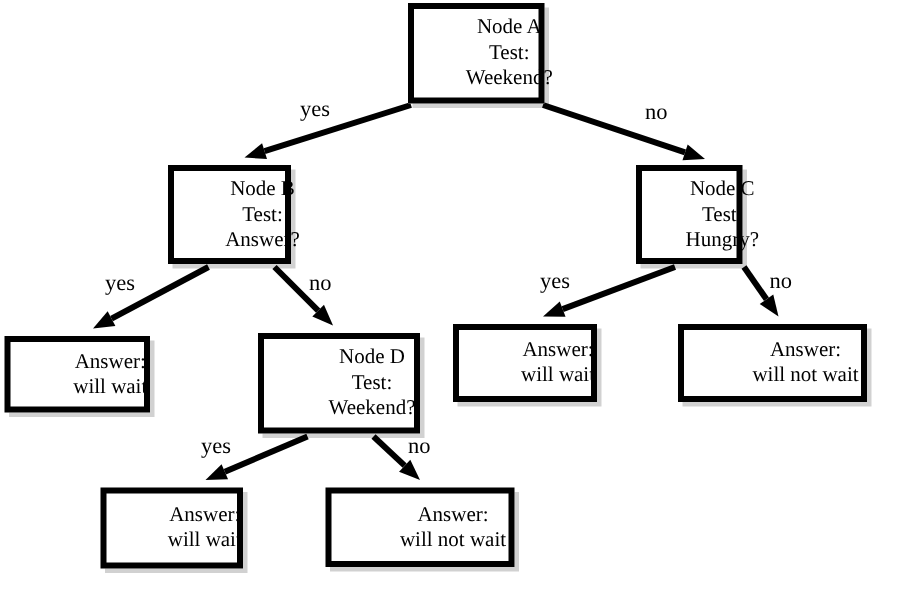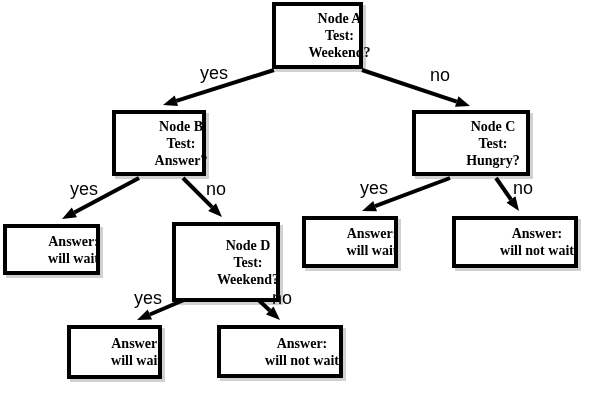--- a/index.html
+++ b/index.html
@@ -28,32 +28,32 @@
     background: #ffffff;
     border: 4px solid #000000;
     display: flex;
     flex-direction: column;
     align-items: center;
     justify-content: center;
     box-shadow: 3px 3px 0 rgba(0,0,0,0.18);
     z-index: 3;
   }
   .node .line {
-    font-weight: bold;
+    font-weight: normal;
     font-size: 14px;
     line-height: 17px;
     color: #000000;
     white-space: nowrap;
     text-align: center;
     margin-left: 44px;
   }
   .edge-label {
     position: absolute;
-    font-family: Liberation Sans, sans-serif;
-    font-size: 18px;
+    font-family: Liberation Serif, serif;
+    font-size: 15px;
     line-height: 13px;
     color: #000000;
     white-space: nowrap;
     z-index: 4;
   }
 </style>
 </head>
 <body>
 
 <div id="canvas">
@@ -97,31 +97,31 @@
     <div class="edge-label" style="left: 206px; top: 183px;">no</div>
     <div class="edge-label" style="left: 360px; top: 182px;">yes</div>
     <div class="edge-label" style="left: 513px; top: 182px;">no</div>
     <div class="edge-label" style="left: 134px; top: 292px;">yes</div>
     <div class="edge-label" style="left: 272px; top: 292px;">no</div>
     <div class="node" style="left: 272px; top: 2px; width: 91px; height: 67px;">
       <div class="line">Node A</div>
       <div class="line">Test:</div>
       <div class="line">Weekend?</div>
     </div>
-    <div class="node" style="left: 112px; top: 110px; width: 94px; height: 66px;">
+    <div class="node" style="left: 112px; top: 110px; width: 82px; height: 66px;">
       <div class="line">Node B</div>
       <div class="line">Test:</div>
       <div class="line">Answer?</div>
     </div>
-    <div class="node" style="left: 412px; top: 110px; width: 118px; height: 66px;">
+    <div class="node" style="left: 424px; top: 110px; width: 71px; height: 66px;">
       <div class="line">Node C</div>
       <div class="line">Test:</div>
       <div class="line">Hungry?</div>
     </div>
-    <div class="node" style="left: 172px; top: 222px; width: 108px; height: 80px;">
+    <div class="node" style="left: 172px; top: 222px; width: 108px; height: 67px;">
       <div class="line">Node D</div>
       <div class="line">Test:</div>
       <div class="line">Weekend?</div>
     </div>
     <div class="node" style="left: 3px; top: 224px; width: 97px; height: 51px;">
       <div class="line">Answer:</div>
       <div class="line">will wait</div>
     </div>
     <div class="node" style="left: 302px; top: 216px; width: 96px; height: 52px;">
       <div class="line">Answer:</div>

